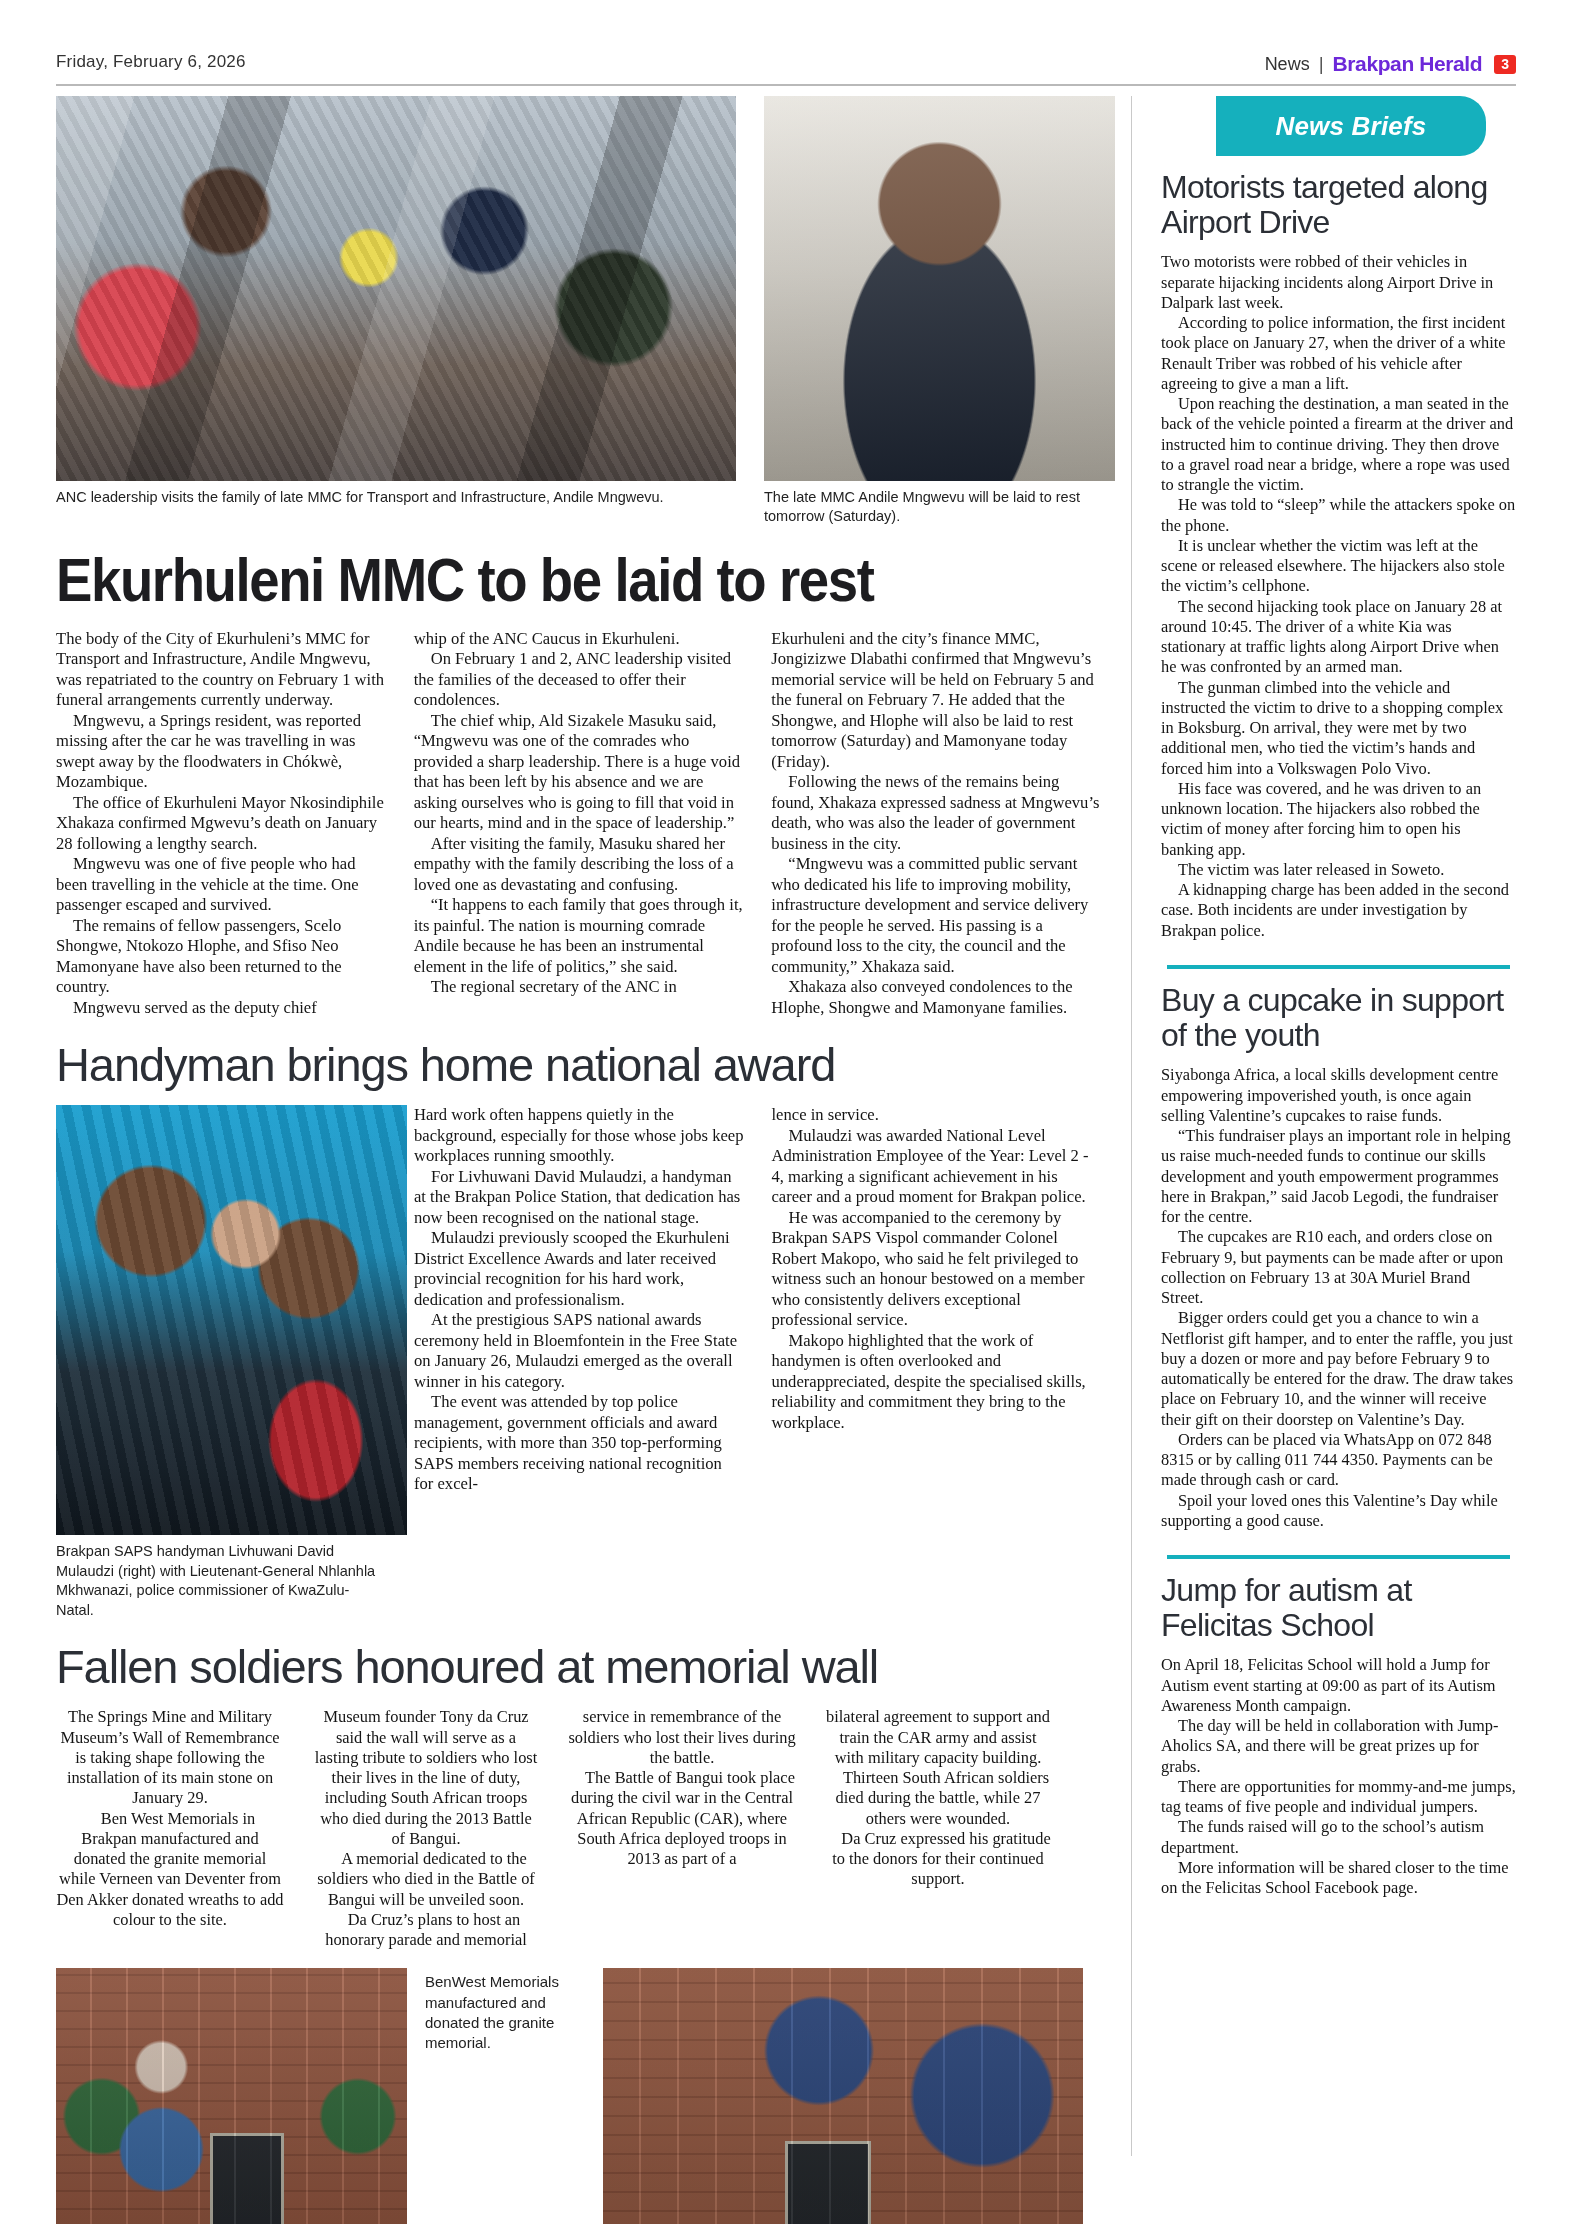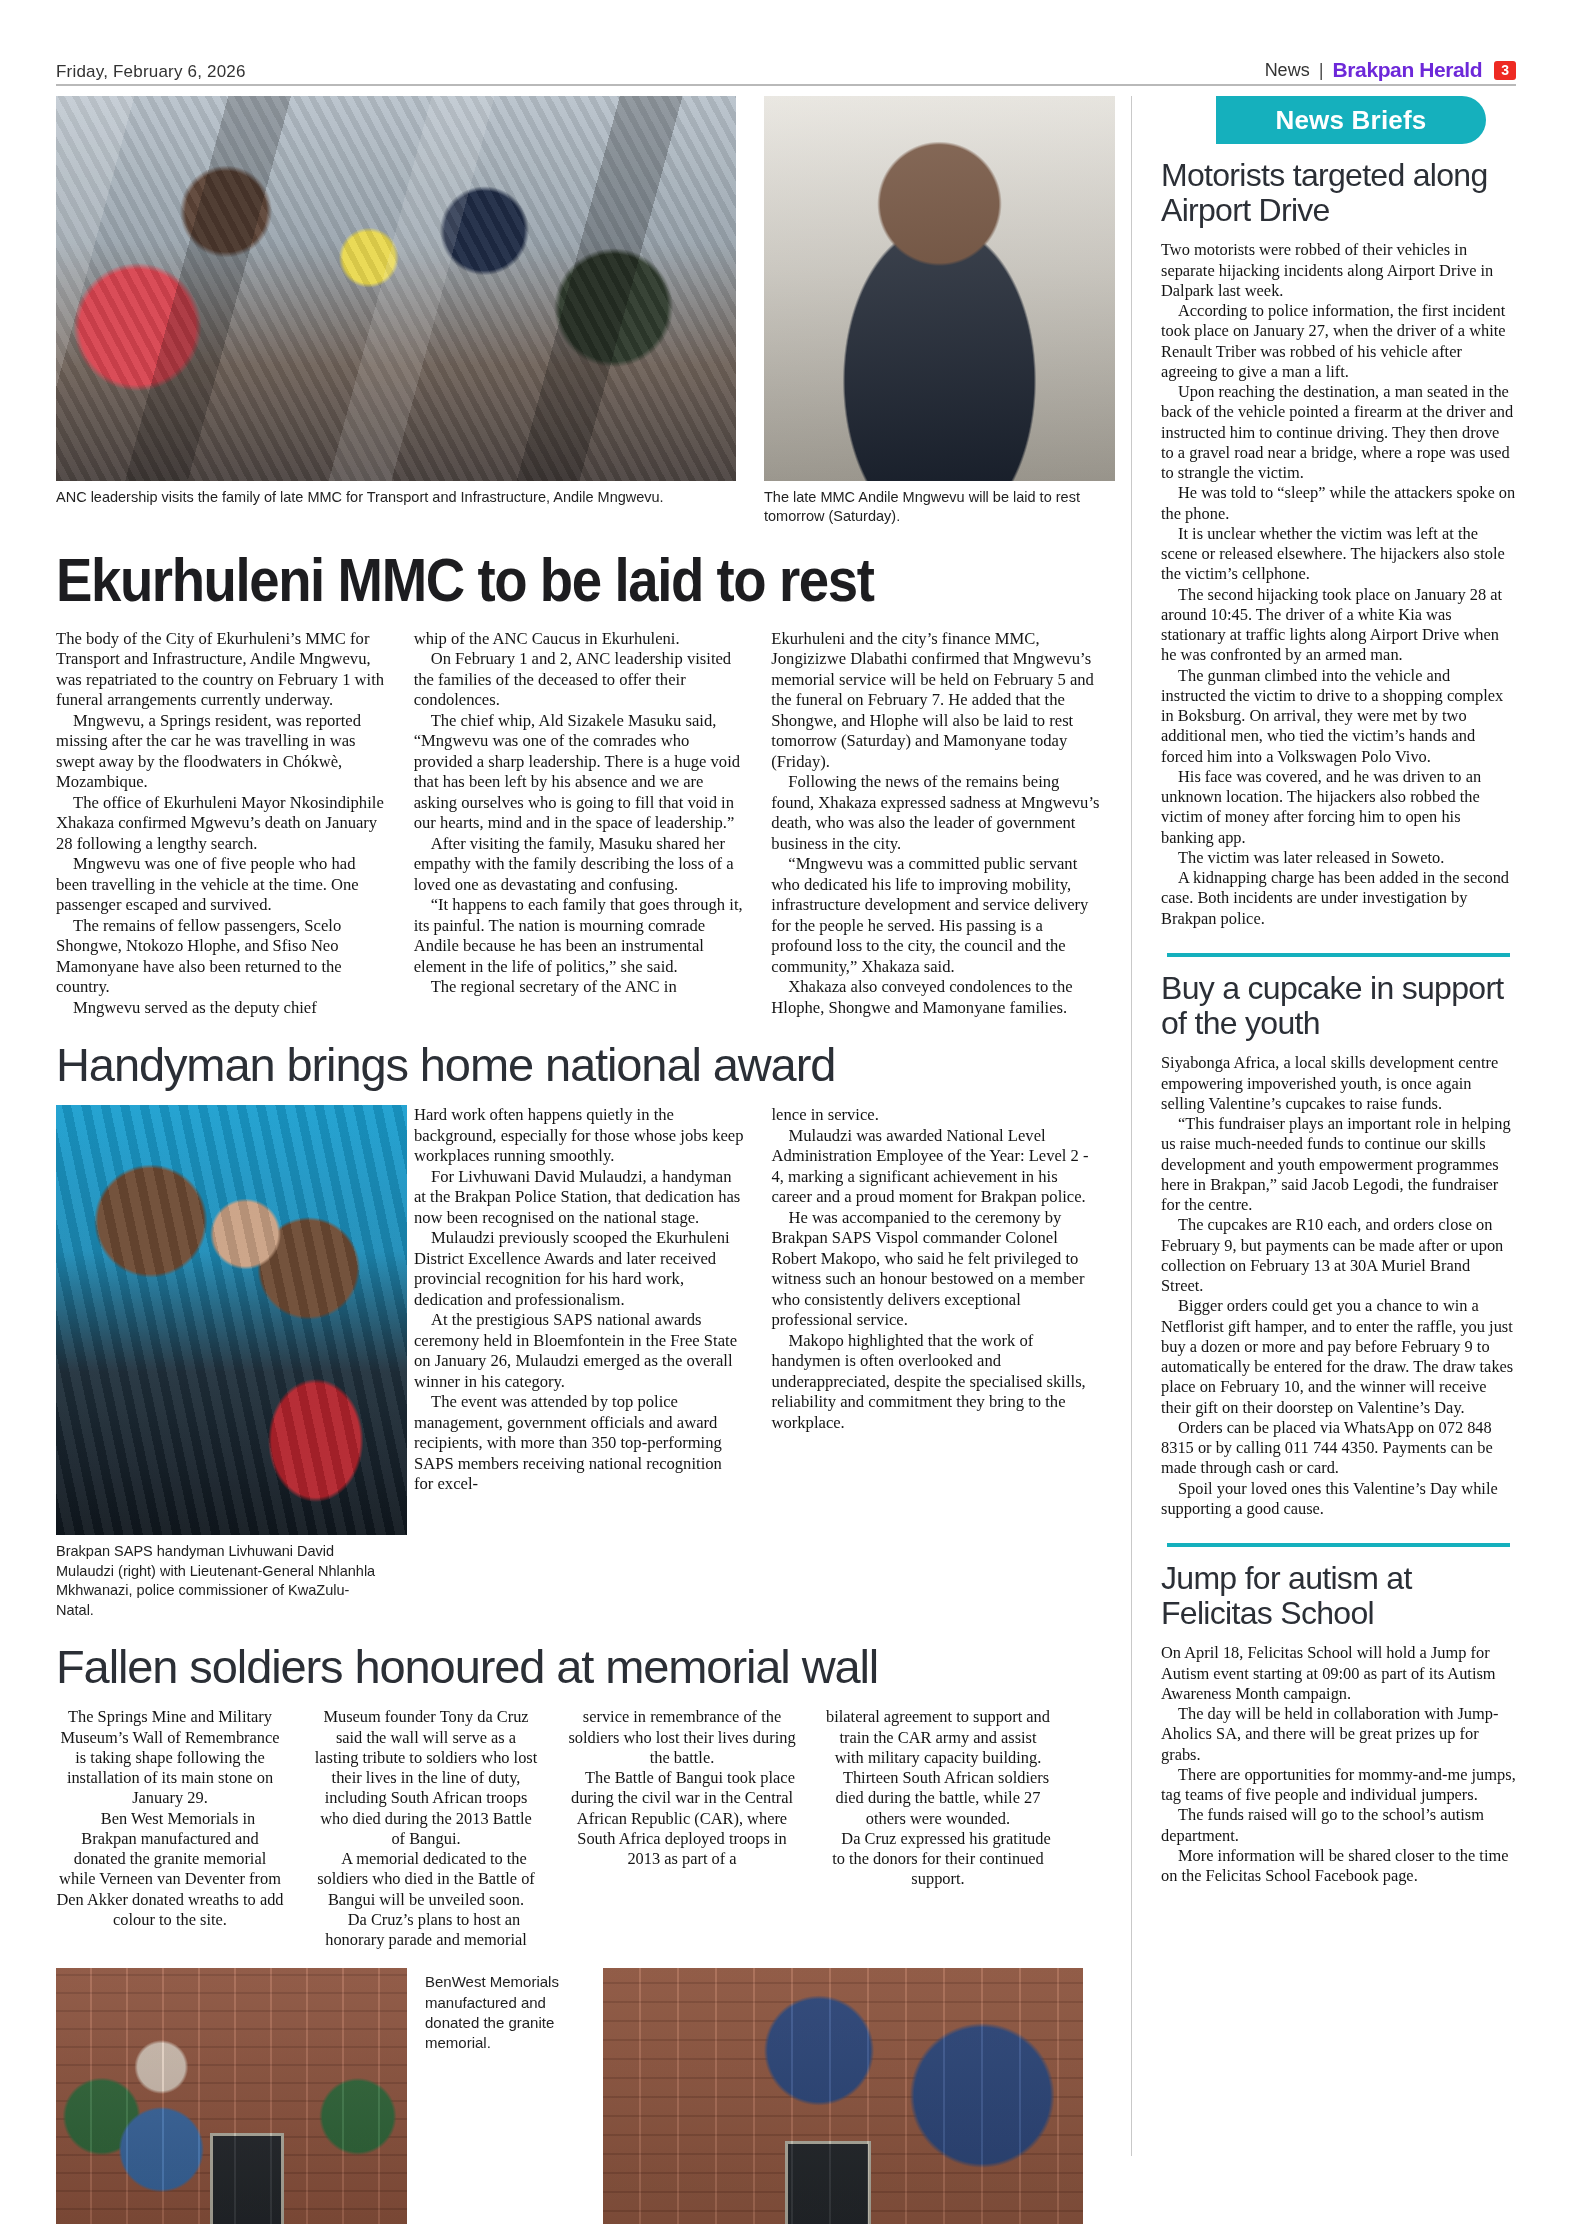--- a/index.html
+++ b/index.html
@@ -9,21 +9,21 @@
     font-family: "Liberation Serif", serif;
     color: #1a1a1a;
     overflow: hidden;
   }
 
   .page { position: relative; width: 1572px; height: 2224px; padding: 0; }
 
   
   .masthead {
     position: absolute; top: 52px; left: 56px; right: 56px; height: 30px;
-    display: flex; align-items: flex-end; justify-content: space-between;
+    display: flex; align-items: flex-start; justify-content: space-between;
   }
   .masthead-date {
     font-family: "Liberation Sans", sans-serif;
     font-size: 17px; color: #333; letter-spacing: .2px;
   }
   .masthead-right { display: flex; align-items: center; gap: 9px; }
   .masthead-section {
     font-family: "Liberation Sans", sans-serif;
     font-size: 18px; color: #333;
   }
@@ -179,23 +179,24 @@
     text-indent: 17px;
     color: #141414;
     hyphens: none;
   }
   .bodycol p.first { text-indent: 0; }
 
   
   .briefs-tab {
     background: #15b0bd;
     border-radius: 0 26px 26px 0;
-    width: 270px; height: 48px;
+    width: 270px; height: 60px;
     display:flex; align-items:center; justify-content:center;
     margin-left: 55px;
+    font-style: italic;
   }
   .briefs-tab span {
     font-family:"Liberation Sans",sans-serif; font-weight:bold;
     font-size: 26px; color:#fff; letter-spacing:.2px;
   }
   .side-hl {
     font-family:"Liberation Sans",sans-serif; font-weight:normal;
     font-size: 32px; line-height:1.1; letter-spacing:-.7px;
     color:#2b2f36; margin: 14px 0 12px;
   }

